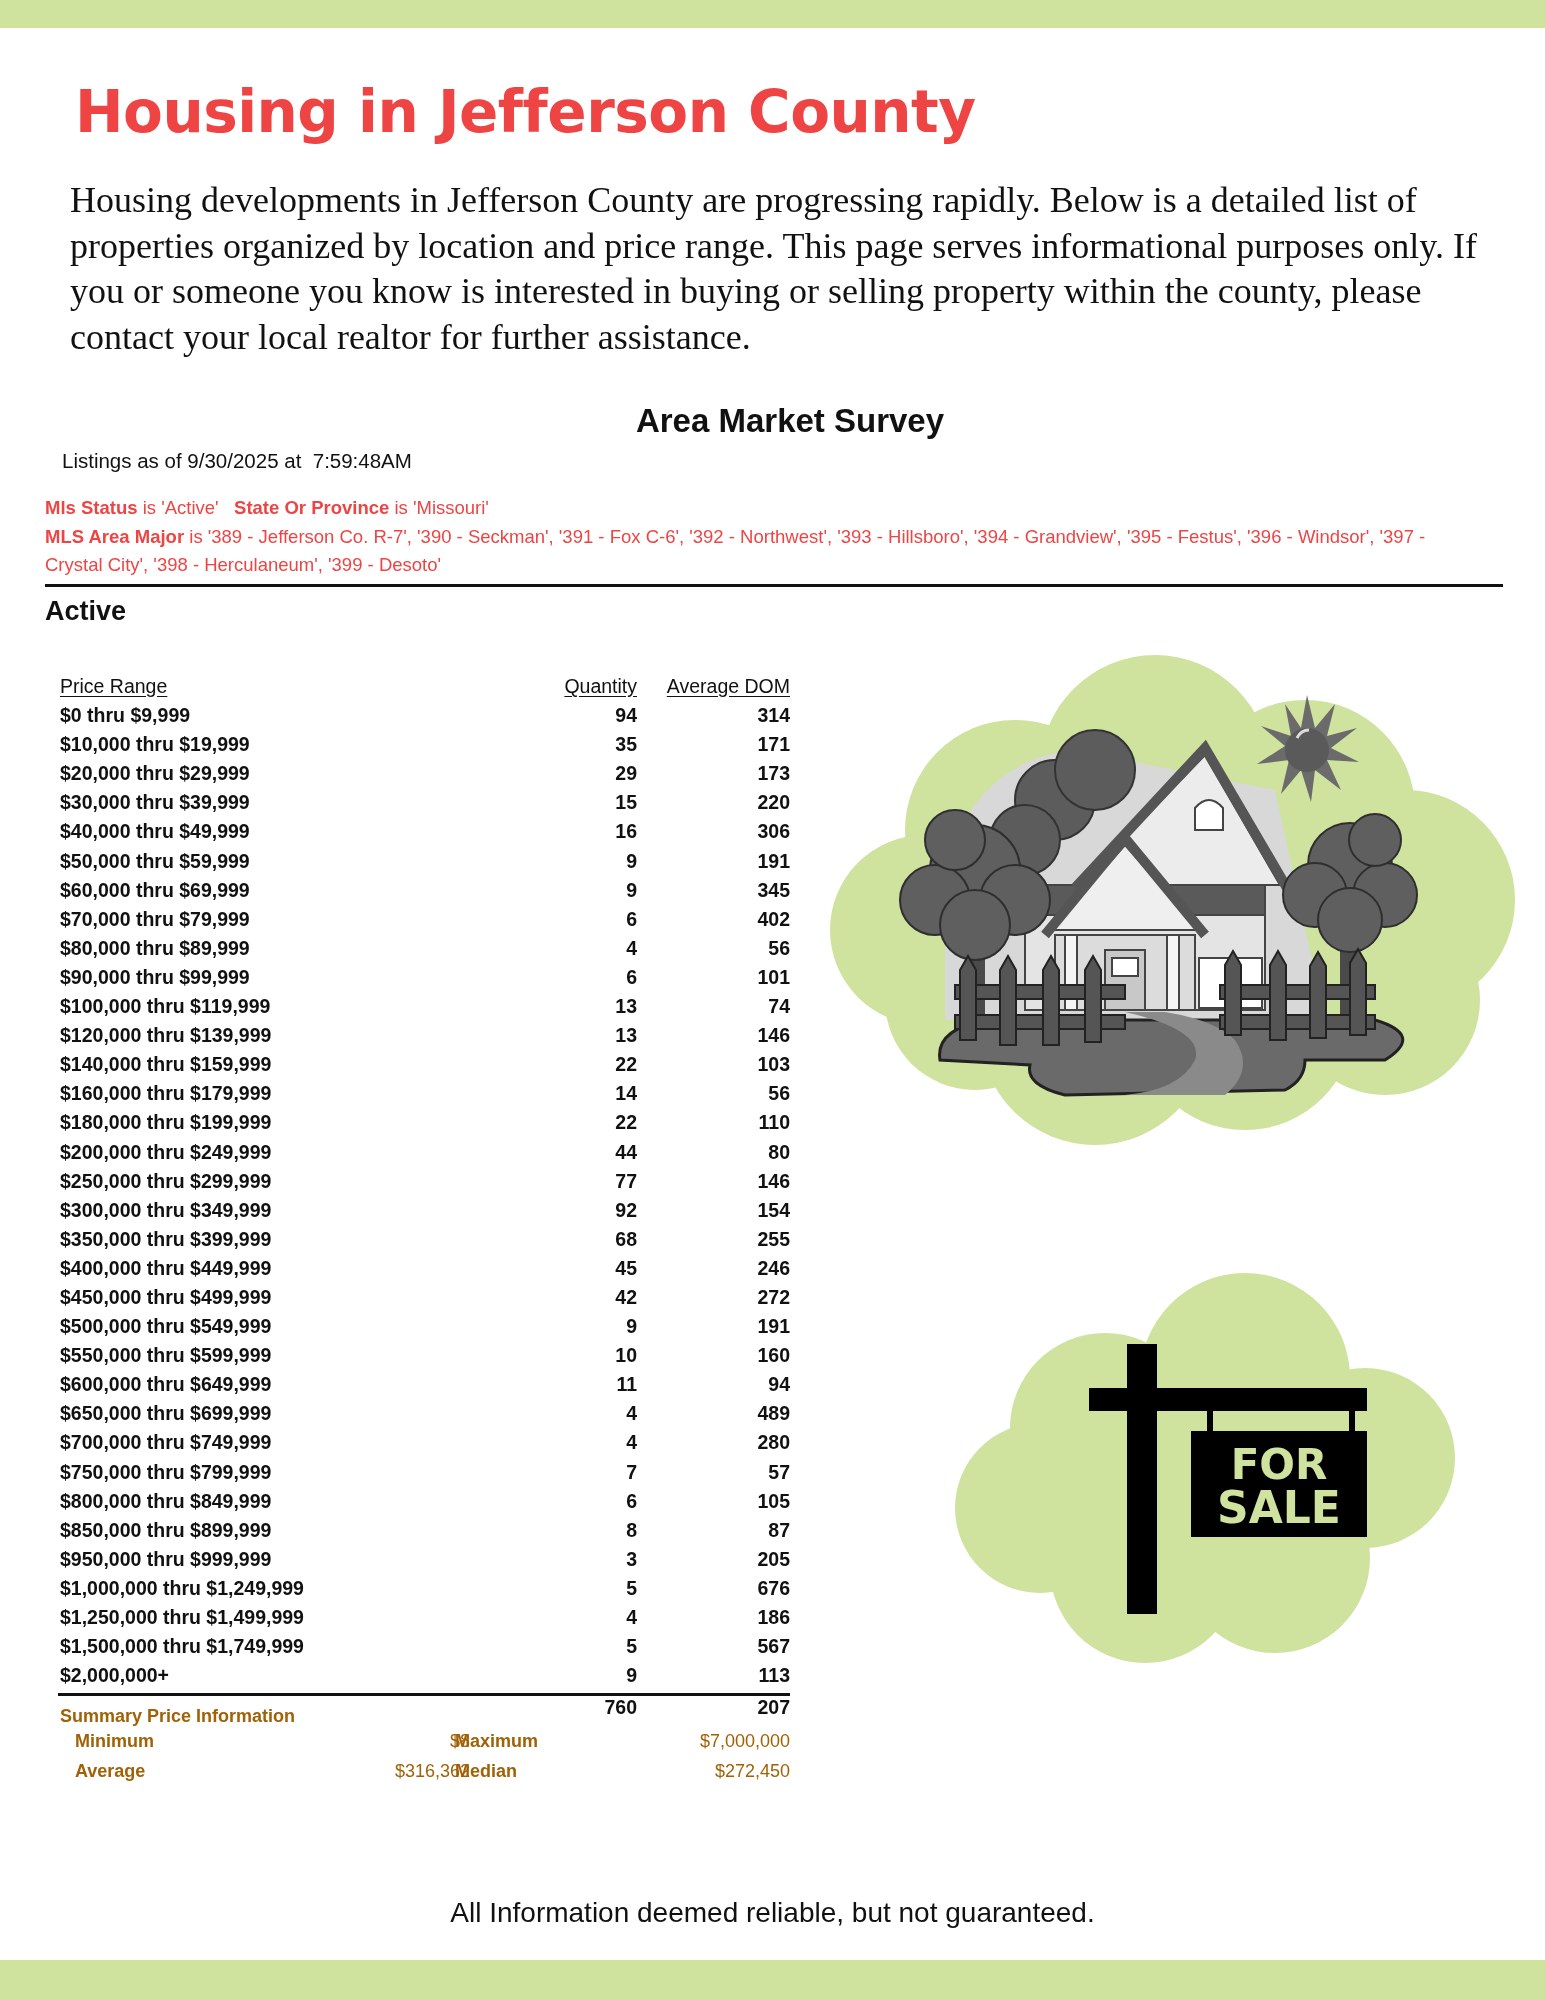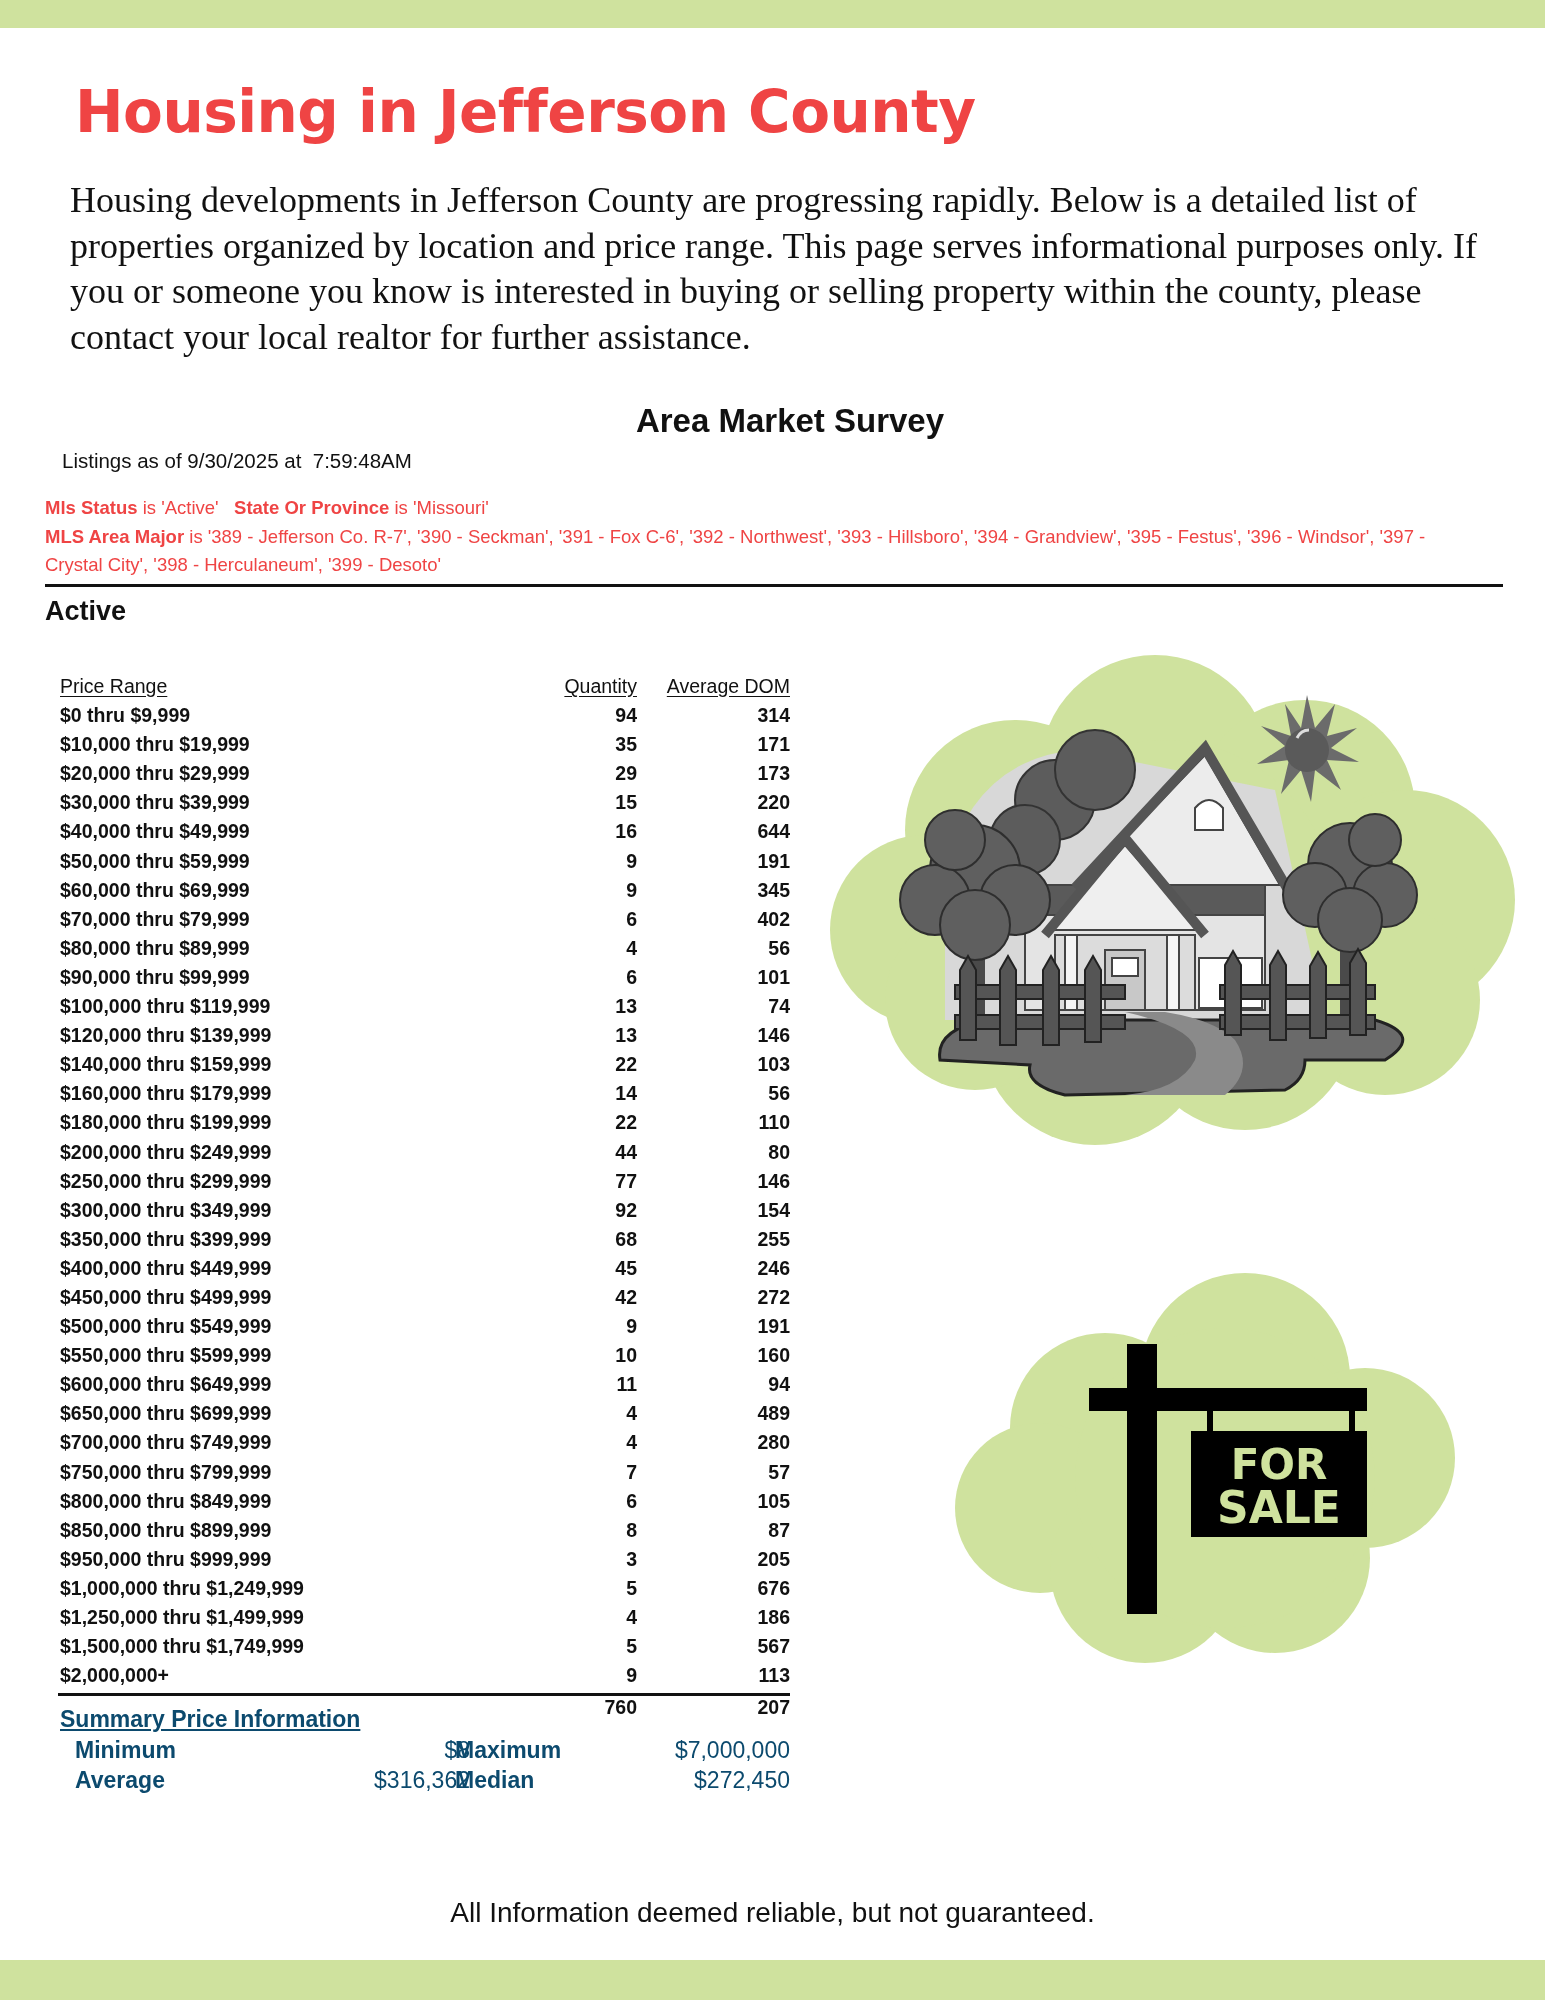--- a/index.html
+++ b/index.html
@@ -24,21 +24,21 @@
   .tbl .hdr, .tbl .row { position:relative; height:29.1px; font-size:19.5px; }
   .tbl .hdr span { position:absolute; top:0; text-decoration:underline; text-underline-offset:3px; color:#111; }
   .tbl .c1 { left:0; }
   .tbl .c2 { right:153px; text-align:right; }
   .tbl .c3 { right:0; text-align:right; }
   .tbl .row span { position:absolute; top:0; font-weight:bold; color:#111; }
   .tbl .total-rule { position:relative; left:-2px; width:732px; height:3px; border-top:2px solid #111; border-bottom:1px solid #111; box-sizing:border-box; margin-top:0; }
   .tbl .totals { position:relative; height:28px; font-size:19.5px; font-weight:bold; }
   .tbl .totals span { position:absolute; top:0; }
 
-  .summary { position:absolute; left:60px; top:1706px; width:730px; font-size:23px; color:#0c4a6e;text-decoration:underline; }
+  .summary { position:absolute; left:60px; top:1706px; width:730px; font-size:18px; color:#a16207; }
   .summary .title { font-weight:bold; margin-bottom:4px; }
   .summary .line { position:relative; height:30px; }
   .summary .line span { position:absolute; top:0; }
   .summary .lab { font-weight:bold; }
   .summary .l1 { left:15px; }
   .summary .v1 { right:320px; text-align:right; }
   .summary .l2 { left:395px; }
   .summary .v2 { right:0; text-align:right; }
 
   .disclaimer { position:absolute; left:0; width:1545px; top:1897px; text-align:center; font-family:"Liberation Sans", sans-serif; font-size:28px; color:#111; }
@@ -89,21 +89,21 @@
           <span class="c3">173</span>
         </div>
         <div class="row">
           <span class="c1">$30,000 thru $39,999</span>
           <span class="c2">15</span>
           <span class="c3">220</span>
         </div>
         <div class="row">
           <span class="c1">$40,000 thru $49,999</span>
           <span class="c2">16</span>
-          <span class="c3">644</span>
+          <span class="c3">306</span>
         </div>
         <div class="row">
           <span class="c1">$50,000 thru $59,999</span>
           <span class="c2">9</span>
           <span class="c3">191</span>
         </div>
         <div class="row">
           <span class="c1">$60,000 thru $69,999</span>
           <span class="c2">9</span>
           <span class="c3">345</span>

